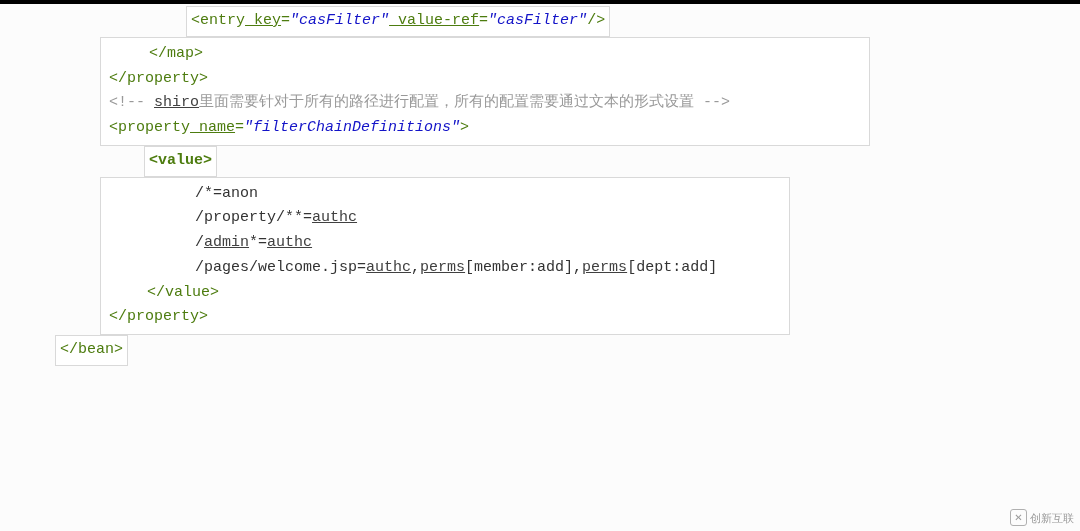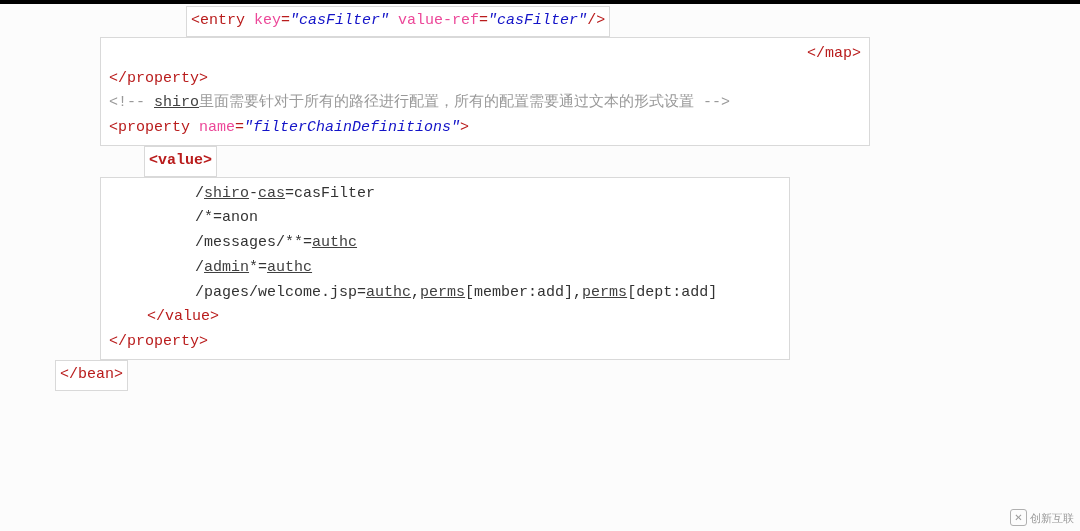--- a/index.html
+++ b/index.html
@@ -21,22 +21,22 @@
   position: relative;
 }
 .bx {
   border: 1px solid #d9d9d9;
   display: inline-block;
   padding: 2px 4px;
   background: #fff;
   vertical-align: top;
 }
 .line { white-space: pre; }
-.tag  { color: #b91c1c; }
-.attr { color: #ec4899; }
+.tag  { color: #4d7c0f; }
+.attr { color: #4d7c0f; text-decoration: underline; }
 .val  { color: #1414c8; font-style: italic; }
 .cmt  { color: #999; }
 .link { color: #404040; text-decoration: underline; }
 .plain{ color: #333; }
 
 .indent1 { margin-left: 55px; }
 .indent3 { margin-left: 144px; }
 
 .block {
   border: 1px solid #d9d9d9;
@@ -73,34 +73,33 @@
 }
 </style>
 </head>
 <body>
 
 <div style="margin-left:186px;">
   <span class="bx"><span class="tag">&lt;entry</span><span class="attr"> key</span><span class="tag">=</span><span class="val">"casFilter"</span><span class="attr"> value-ref</span><span class="tag">=</span><span class="val">"casFilter"</span><span class="tag">/&gt;</span></span>
 </div>
 
 <div class="block" style="margin-top:0px;">
-  <div class="line" style="padding-left:40px;text-align:right;"><span class="tag">&lt;/map&gt;</span></div>
+  <div class="line" style="padding-left:40px;"><span class="tag">&lt;/map&gt;</span></div>
   <div class="line"><span class="tag">&lt;/property&gt;</span></div>
   <div class="line"><span class="cmt">&lt;!-- </span><span class="link">shiro</span><span class="cmt">里面需要针对于所有的路径进行配置，所有的配置需要通过文本的形式设置 --&gt;</span></div>
   <div class="line"><span class="tag">&lt;property</span><span class="attr"> name</span><span class="tag">=</span><span class="val">"filterChainDefinitions"</span><span class="tag">&gt;</span></div>
 </div>
 
 <div class="indent3" style="margin-top:0px;font-weight:bold;">
   <span class="bx"><span class="tag">&lt;value&gt;</span></span>
 </div>
 
 <div class="wideblock" style="margin-top:0px;">
-  <div class="line padbody"><span class="plain">/</span><span class="link">shiro</span><span class="plain">-</span><span class="link">cas</span><span class="plain">=casFilter</span></div>
   <div class="line padbody"><span class="plain">/*=anon</span></div>
-  <div class="line padbody"><span class="plain">/messages/**=</span><span class="link">authc</span></div>
+  <div class="line padbody"><span class="plain">/property/**=</span><span class="link">authc</span></div>
   <div class="line padbody"><span class="plain">/</span><span class="link">admin</span><span class="plain">*=</span><span class="link">authc</span></div>
   <div class="line padbody"><span class="plain">/pages/welcome.jsp=</span><span class="link">authc</span><span class="plain">,</span><span class="link">perms</span><span class="plain">[member:add],</span><span class="link">perms</span><span class="plain">[dept:add]</span></div>
   <div class="line padclose"><span class="tag">&lt;/value&gt;</span></div>
   <div class="line"><span class="tag">&lt;/property&gt;</span></div>
 </div>
 
 <div class="indent1" style="margin-top:0px;">
   <span class="bx"><span class="tag">&lt;/bean&gt;</span></span>
 </div>
 

